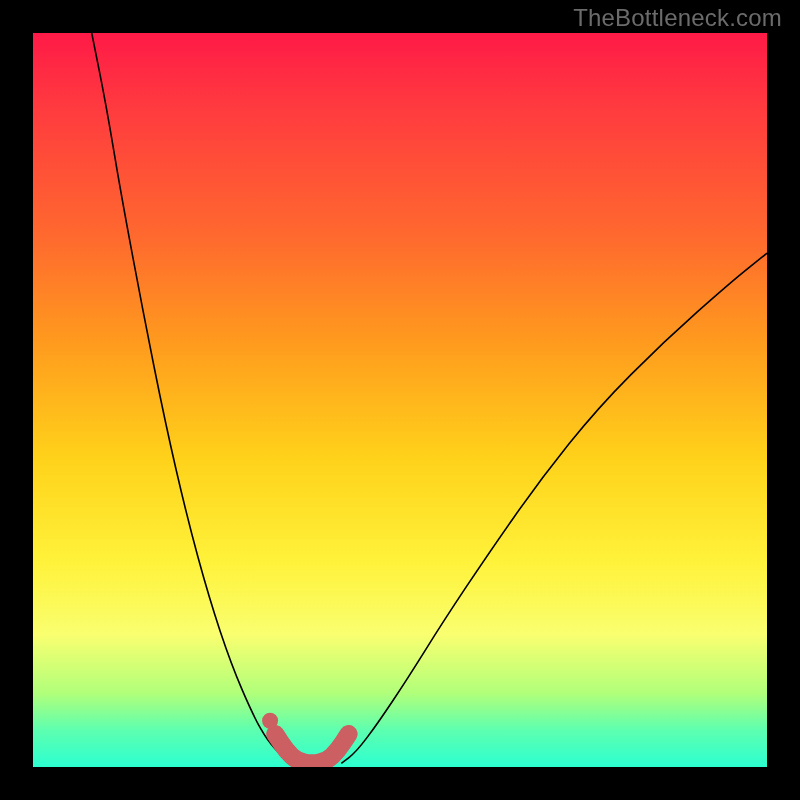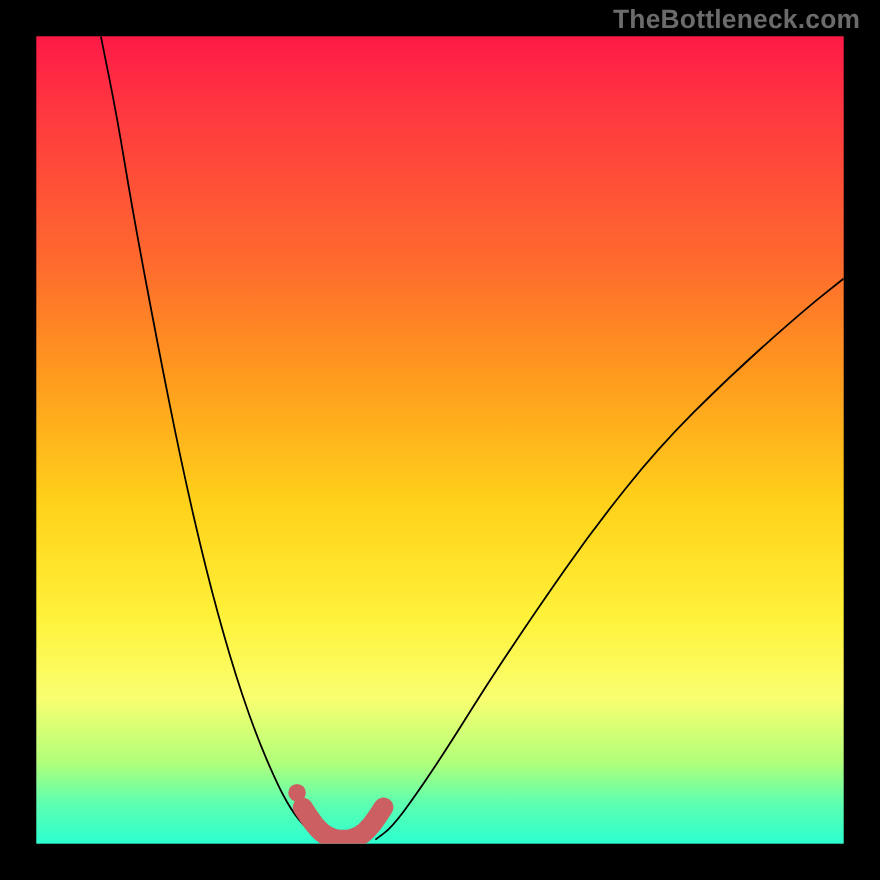--- a/index.html
+++ b/index.html
@@ -39,21 +39,21 @@
       #5dffb0 95%,
       #2cffd0 100%
     );
   }
   .watermark {
     position: absolute;
     top: 4px;
     right: 18px;
     color: #6b6b6b;
     font-size: 24px;
-    font-weight: 700;
+    font-weight: 400;
     letter-spacing: 0.2px;
     user-select: none;
   }
   svg.curves {
     position: absolute;
     left: 0;
     top: 0;
     width: 734px;
     height: 734px;
   }

